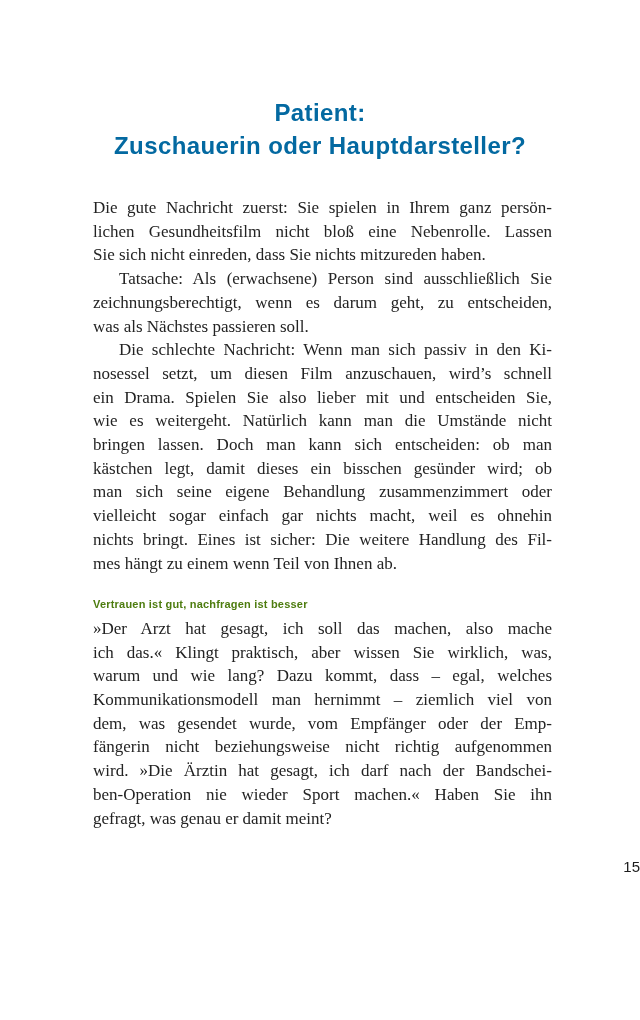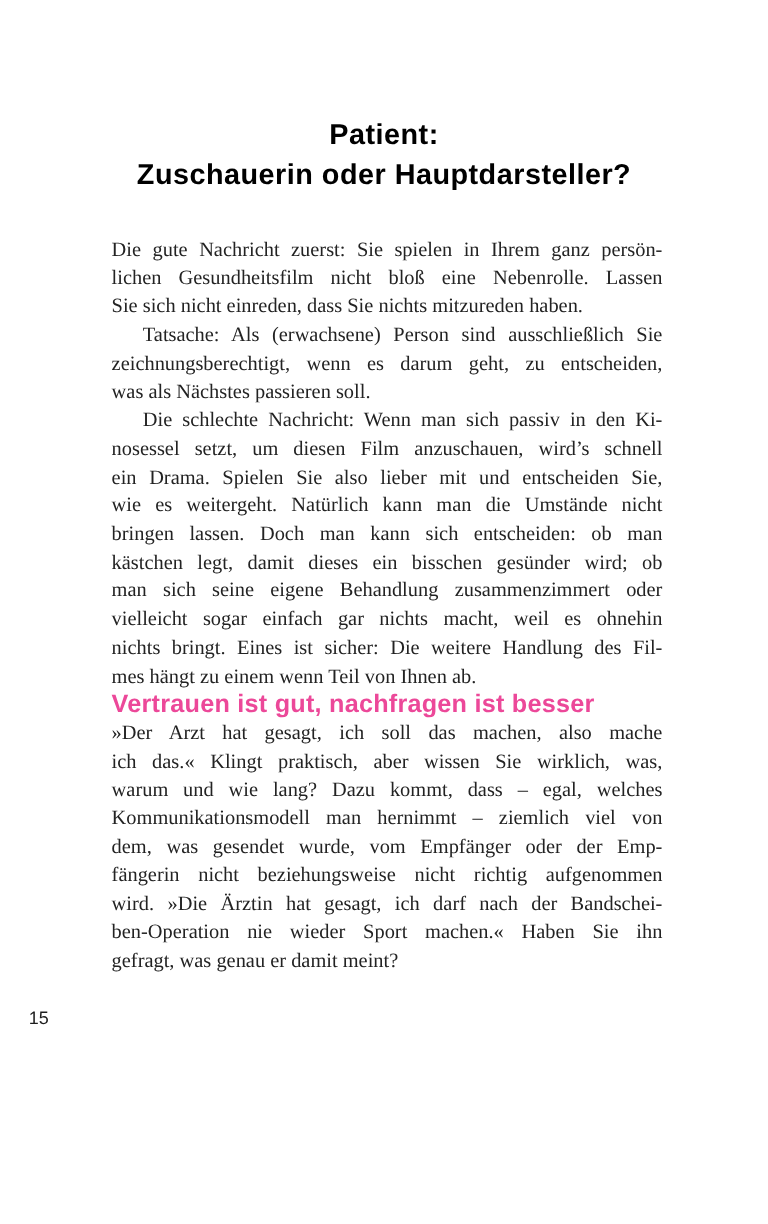--- a/index.html
+++ b/index.html
@@ -13,47 +13,48 @@
     box-sizing: border-box;
   }
   .title {
     margin-top: 96px;
     text-align: center;
     font-family: "Liberation Sans", sans-serif;
     font-weight: bold;
     font-size: 24px;
     line-height: 33px;
     letter-spacing: 0.4px;
-    color: #000000;
+    color: #0369a1;
   }
   .content {
     width: 459px;
     margin: 34px 0 0 93px;
     font-size: 17px;
     line-height: 23.7px;
     color: #232323;
   }
   .para { margin: 0; }
   .line {
     text-align: justify;
     text-align-last: justify;
   }
   .line.last { text-align-last: left; }
   .line.indent { text-indent: 26px; }
   .subheading {
     font-family: "Liberation Sans", sans-serif;
     font-weight: bold;
-    font-size: 21px;
+    font-size: 11px;
     letter-spacing: 0.2px;
     line-height: 23.7px;
-    color: #ec4899;
+    color: #4d7c0f;
+    margin-top: 18px;
   }
   .page-number {
     margin-top: 28px;
-    text-align: left;
+    text-align: right;
     font-family: "Liberation Sans", sans-serif;
     font-size: 15px;
     line-height: 17px;
     color: #1d1d1d;
     padding-left: 24px;
   }
 </style>
 </head>
 <body>
 

